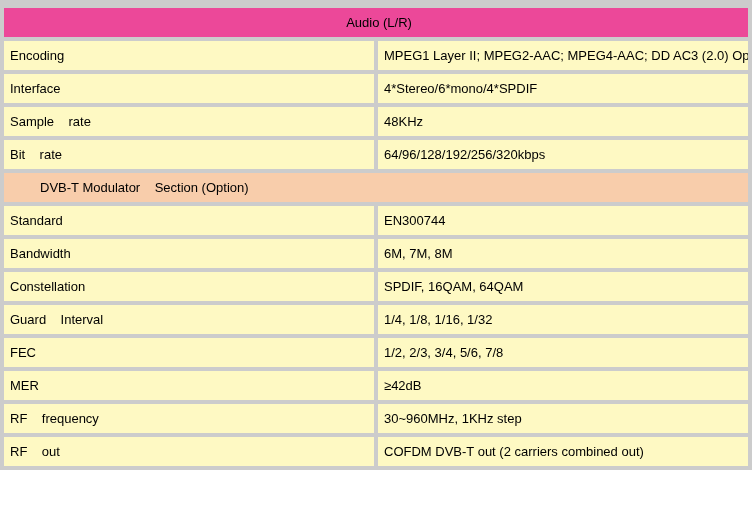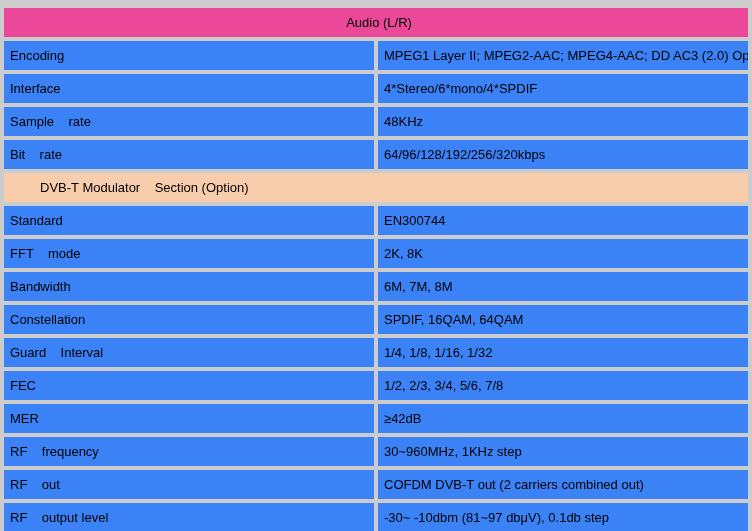--- a/index.html
+++ b/index.html
@@ -25,21 +25,21 @@
 
   table.spec-table {
     width: 100%;
     border-collapse: separate;
     border-spacing: 4px 4px;
     margin: 0;
     table-layout: fixed;
   }
 
   table.spec-table td {
-    background: #3b82f6;
+    background: #fef9c3;
     font-size: 13px;
     line-height: 15px;
     color: #000000;
     vertical-align: middle;
     padding: 7px 0 7px 6px;
     height: 19px;
     box-sizing: border-box;
     white-space: pre;
     overflow: hidden;
   }
@@ -92,24 +92,20 @@
           <td class="value-cell">64/96/128/192/256/320kbps</td>
         </tr>
         <tr class="section-row-dvbt">
           <td class="section-cell" colspan="2">DVB-T Modulator    Section (Option)</td>
         </tr>
         <tr>
           <td class="label-cell">Standard</td>
           <td class="value-cell">EN300744</td>
         </tr>
         <tr>
-          <td class="label-cell">FFT    mode</td>
-          <td class="value-cell">2K, 8K</td>
-        </tr>
-        <tr>
           <td class="label-cell">Bandwidth</td>
           <td class="value-cell">6M, 7M, 8M</td>
         </tr>
         <tr>
           <td class="label-cell">Constellation</td>
           <td class="value-cell">SPDIF, 16QAM, 64QAM</td>
         </tr>
         <tr>
           <td class="label-cell">Guard    Interval</td>
           <td class="value-cell">1/4, 1/8, 1/16, 1/32</td>
@@ -123,19 +119,15 @@
           <td class="value-cell">≥42dB</td>
         </tr>
         <tr>
           <td class="label-cell">RF    frequency</td>
           <td class="value-cell">30~960MHz, 1KHz step</td>
         </tr>
         <tr>
           <td class="label-cell">RF    out</td>
           <td class="value-cell">COFDM DVB-T out (2 carriers combined out)</td>
         </tr>
-        <tr>
-          <td class="label-cell">RF    output level</td>
-          <td class="value-cell">-30~ -10dbm (81~97 dbμV), 0.1db step</td>
-        </tr>
       </tbody>
   </table>
 </div>
 
 </body></html>

